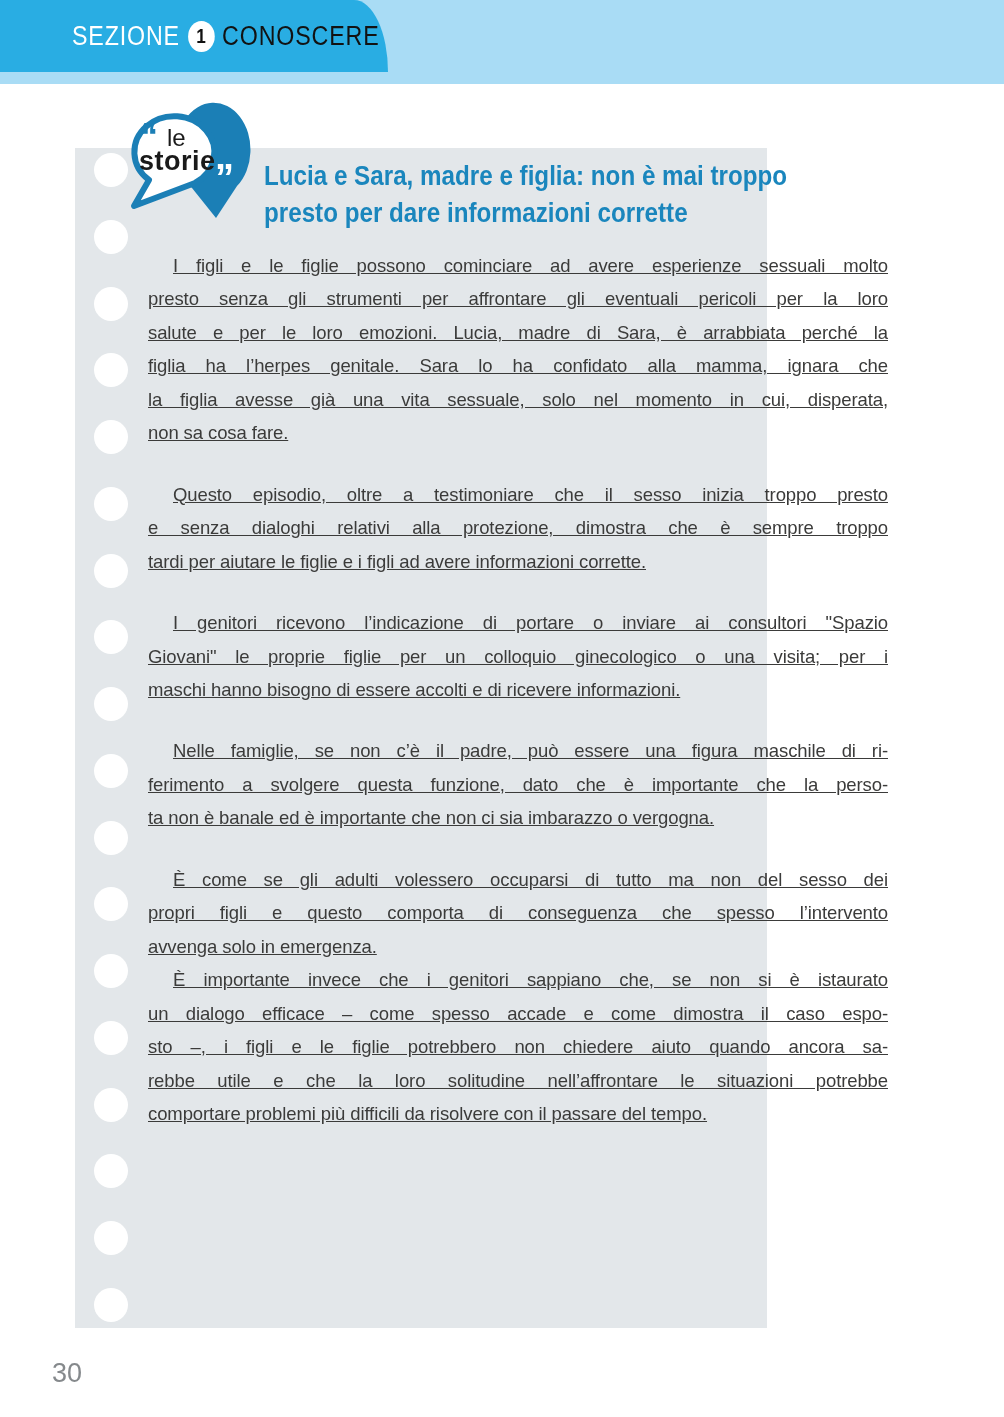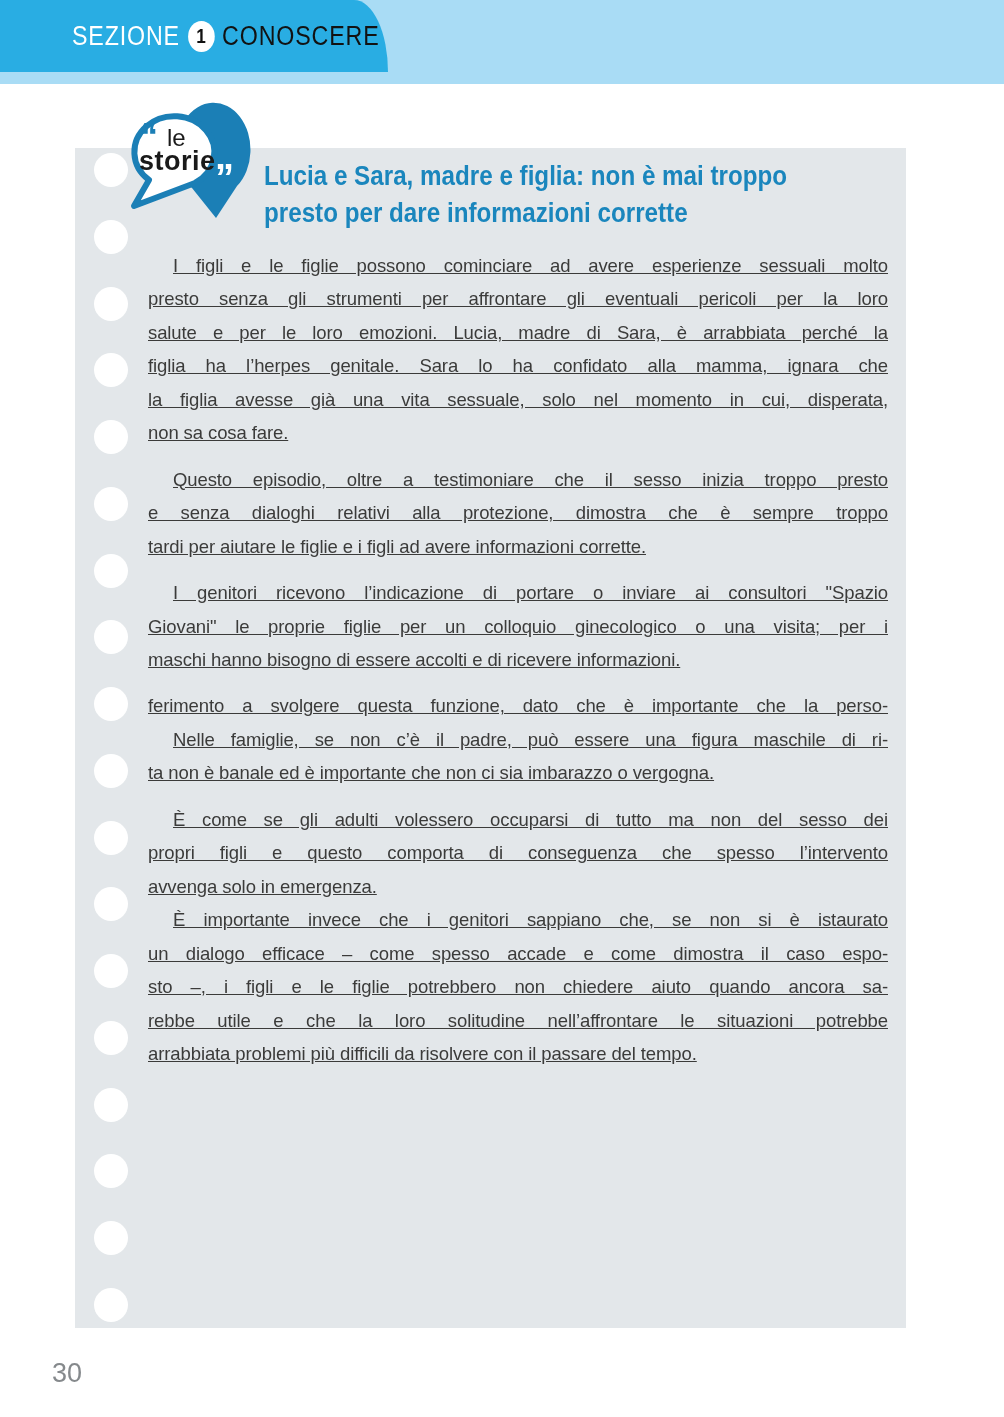--- a/index.html
+++ b/index.html
@@ -42,21 +42,21 @@
   .section-number-circle{
     width:31px;height:31px;border-radius:50%;background:#ffffff;
     display:flex;align-items:center;justify-content:center;
     color:#111111;font-size:20px;font-weight:bold;
   }
   .section-title{
     color:#121212;font-size:27px;letter-spacing:1px;font-weight:400;
   }
   
   .panel{
-    position:absolute;left:75px;top:148px;width:831px;height:1180px;
+    position:absolute;left:75px;top:148px;width:692px;height:1180px;
     background:var(--panel-gray);
   }
   .hole{
     position:absolute;left:19px;width:34px;height:34px;border-radius:50%;
     background:#ffffff;
   }
   
   .logo{
     position:absolute;left:116px;top:96px;width:140px;height:130px;
   }
@@ -76,21 +76,21 @@
     transform:scaleX(0.88);transform-origin:left top;
     white-space:nowrap;
   }
   
   .story-body{
     position:absolute;left:73px;top:101px;width:740px;
     color:var(--text-color);
     font-size:18.5px;line-height:33.45px;letter-spacing:-0.1px;text-decoration:underline;
   }
   .para{margin:0;}
-  .para.gap{margin-top:13px;}
+  .para.gap{margin-top:28px;}
   .tline{
     text-align:justify;
     text-align-last:justify;
   }
   .tline.last{text-align-last:left;}
   .tline.first{text-indent:25px;}
   
   .page-number{
     position:absolute;left:52px;top:1344px;
     color:var(--page-number-gray);font-size:27px;margin-top:14px;
@@ -150,35 +150,35 @@
         <div class="tline first">Questo episodio, oltre a testimoniare che il sesso inizia troppo presto</div>
         <div class="tline">e senza dialoghi relativi alla protezione, dimostra che è sempre troppo</div>
         <div class="tline last">tardi per aiutare le figlie e i figli ad avere informazioni corrette.</div>
       </div>
       <div class="para gap">
         <div class="tline first">I genitori ricevono l’indicazione di portare o inviare ai consultori "Spazio</div>
         <div class="tline">Giovani" le proprie figlie per un colloquio ginecologico o una visita; per i</div>
         <div class="tline last">maschi hanno bisogno di essere accolti e di ricevere informazioni.</div>
       </div>
       <div class="para gap">
+        <div class="tline first">Nelle famiglie, se non c’è il padre, può essere una figura maschile di ri-</div>
         <div class="tline">ferimento a svolgere questa funzione, dato che è importante che la perso-</div>
-        <div class="tline first">Nelle famiglie, se non c’è il padre, può essere una figura maschile di ri-</div>
         <div class="tline last">ta non è banale ed è importante che non ci sia imbarazzo o vergogna.</div>
       </div>
       <div class="para gap">
         <div class="tline first">È come se gli adulti volessero occuparsi di tutto ma non del sesso dei</div>
         <div class="tline">propri figli e questo comporta di conseguenza che spesso l’intervento</div>
         <div class="tline last">avvenga solo in emergenza.</div>
       </div>
       <div class="para">
         <div class="tline first">È importante invece che i genitori sappiano che, se non si è istaurato</div>
         <div class="tline">un dialogo efficace – come spesso accade e come dimostra il caso espo-</div>
         <div class="tline">sto –, i figli e le figlie potrebbero non chiedere aiuto quando ancora sa-</div>
         <div class="tline">rebbe utile e che la loro solitudine nell’affrontare le situazioni potrebbe</div>
-        <div class="tline last">arrabbiata problemi più difficili da risolvere con il passare del tempo.</div>
+        <div class="tline last">comportare problemi più difficili da risolvere con il passare del tempo.</div>
       </div>
     </div>
 </div>
 
 <div class="logo">
   <svg viewBox="0 0 140 130">
     <path class="bubble-blue" d="M100,122 L76,92 A37,47 0 1 1 121,90 Z"></path>
     <path class="bubble-white" d="M18,110 L33,84 A40,36 0 1 1 79,87 Z"></path>
     <text class="q-open" x="24" y="53">“</text>
     <text class="word1" x="51" y="50">le</text>

